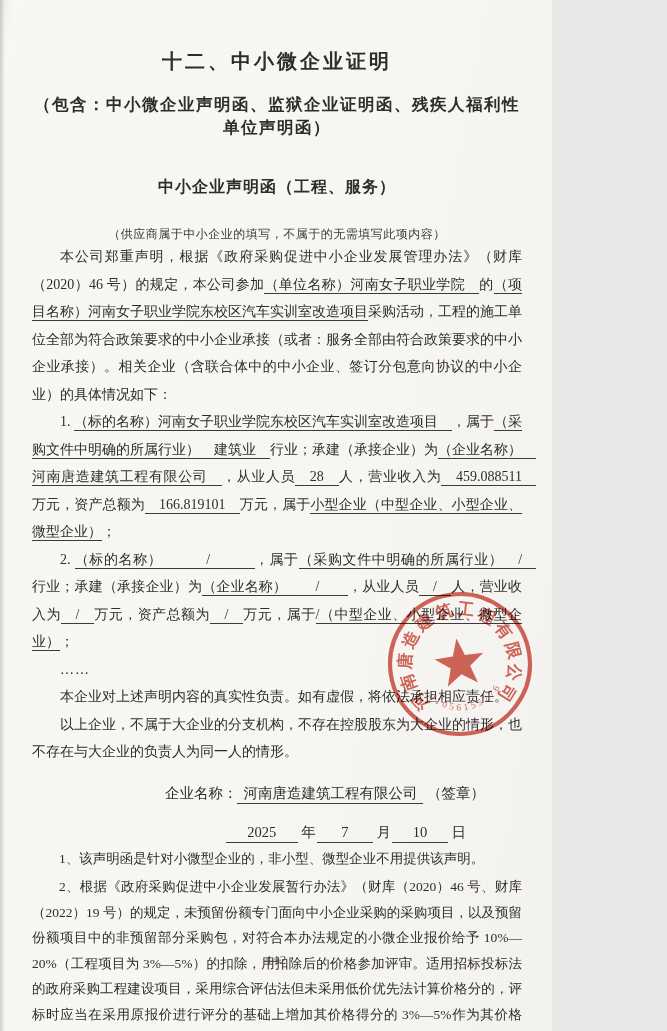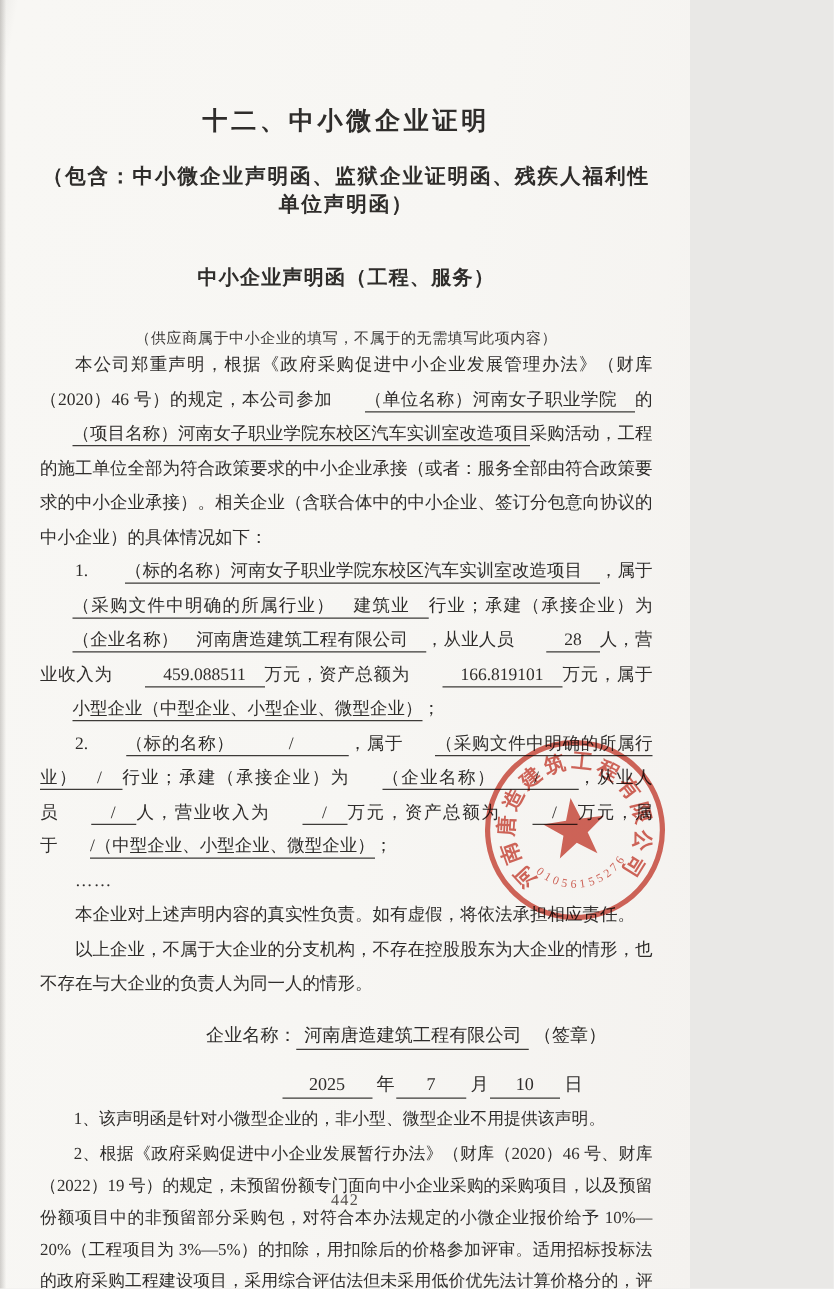--- a/index.html
+++ b/index.html
@@ -8,21 +8,21 @@
     font-family:"Liberation Serif","DejaVu Serif",serif;
     background:#e9e8e6;
   }
   .page{
     position:relative;
     width:552px;height:1031px;
     overflow:hidden;
     background:linear-gradient(100deg,#ecebe8 0%,#f8f7f4 2%,#f7f6f3 55%,#f4f2ef 100%);
     color:#2f2d2b;
     box-sizing:border-box;
-    padding:84px 30px 0 32px;
+    padding:48px 30px 0 32px;
   }
   .page::before{
     content:"";position:absolute;left:0;top:0;bottom:0;width:5px;
     background:linear-gradient(90deg,rgba(90,85,80,.25),rgba(90,85,80,0));
   }
   .doc-title{
     margin:0;text-align:center;
     font-size:20px;font-weight:bold;letter-spacing:3px;line-height:26px;
   }
   .doc-subtitle{
@@ -39,21 +39,21 @@
   }
   p.body{
     margin:0;font-size:14px;line-height:27.5px;
     text-align:justify;
   }
   p.indent{text-indent:2em;}
   .item2{margin-top:4px;}
   .ellipsis-line{margin-top:6px;letter-spacing:1px;}
   .declare1{margin-top:13px;}
   .declare2{margin-top:12px;}
-  .u{border-bottom:1px solid #3d3b38;padding-bottom:1px;margin-left:26px;}
+  .u{border-bottom:1px solid #3d3b38;padding-bottom:1px;}
   .sig-line{
     margin-top:16px;text-align:right;padding-right:37px;
     font-size:14.5px;line-height:22px;
   }
   .blank{
     display:inline-block;border-bottom:1px solid #3d3b38;
     text-align:center;line-height:20px;
   }
   .company-blank{min-width:172px;padding:0 6px;}
   .date-line{

